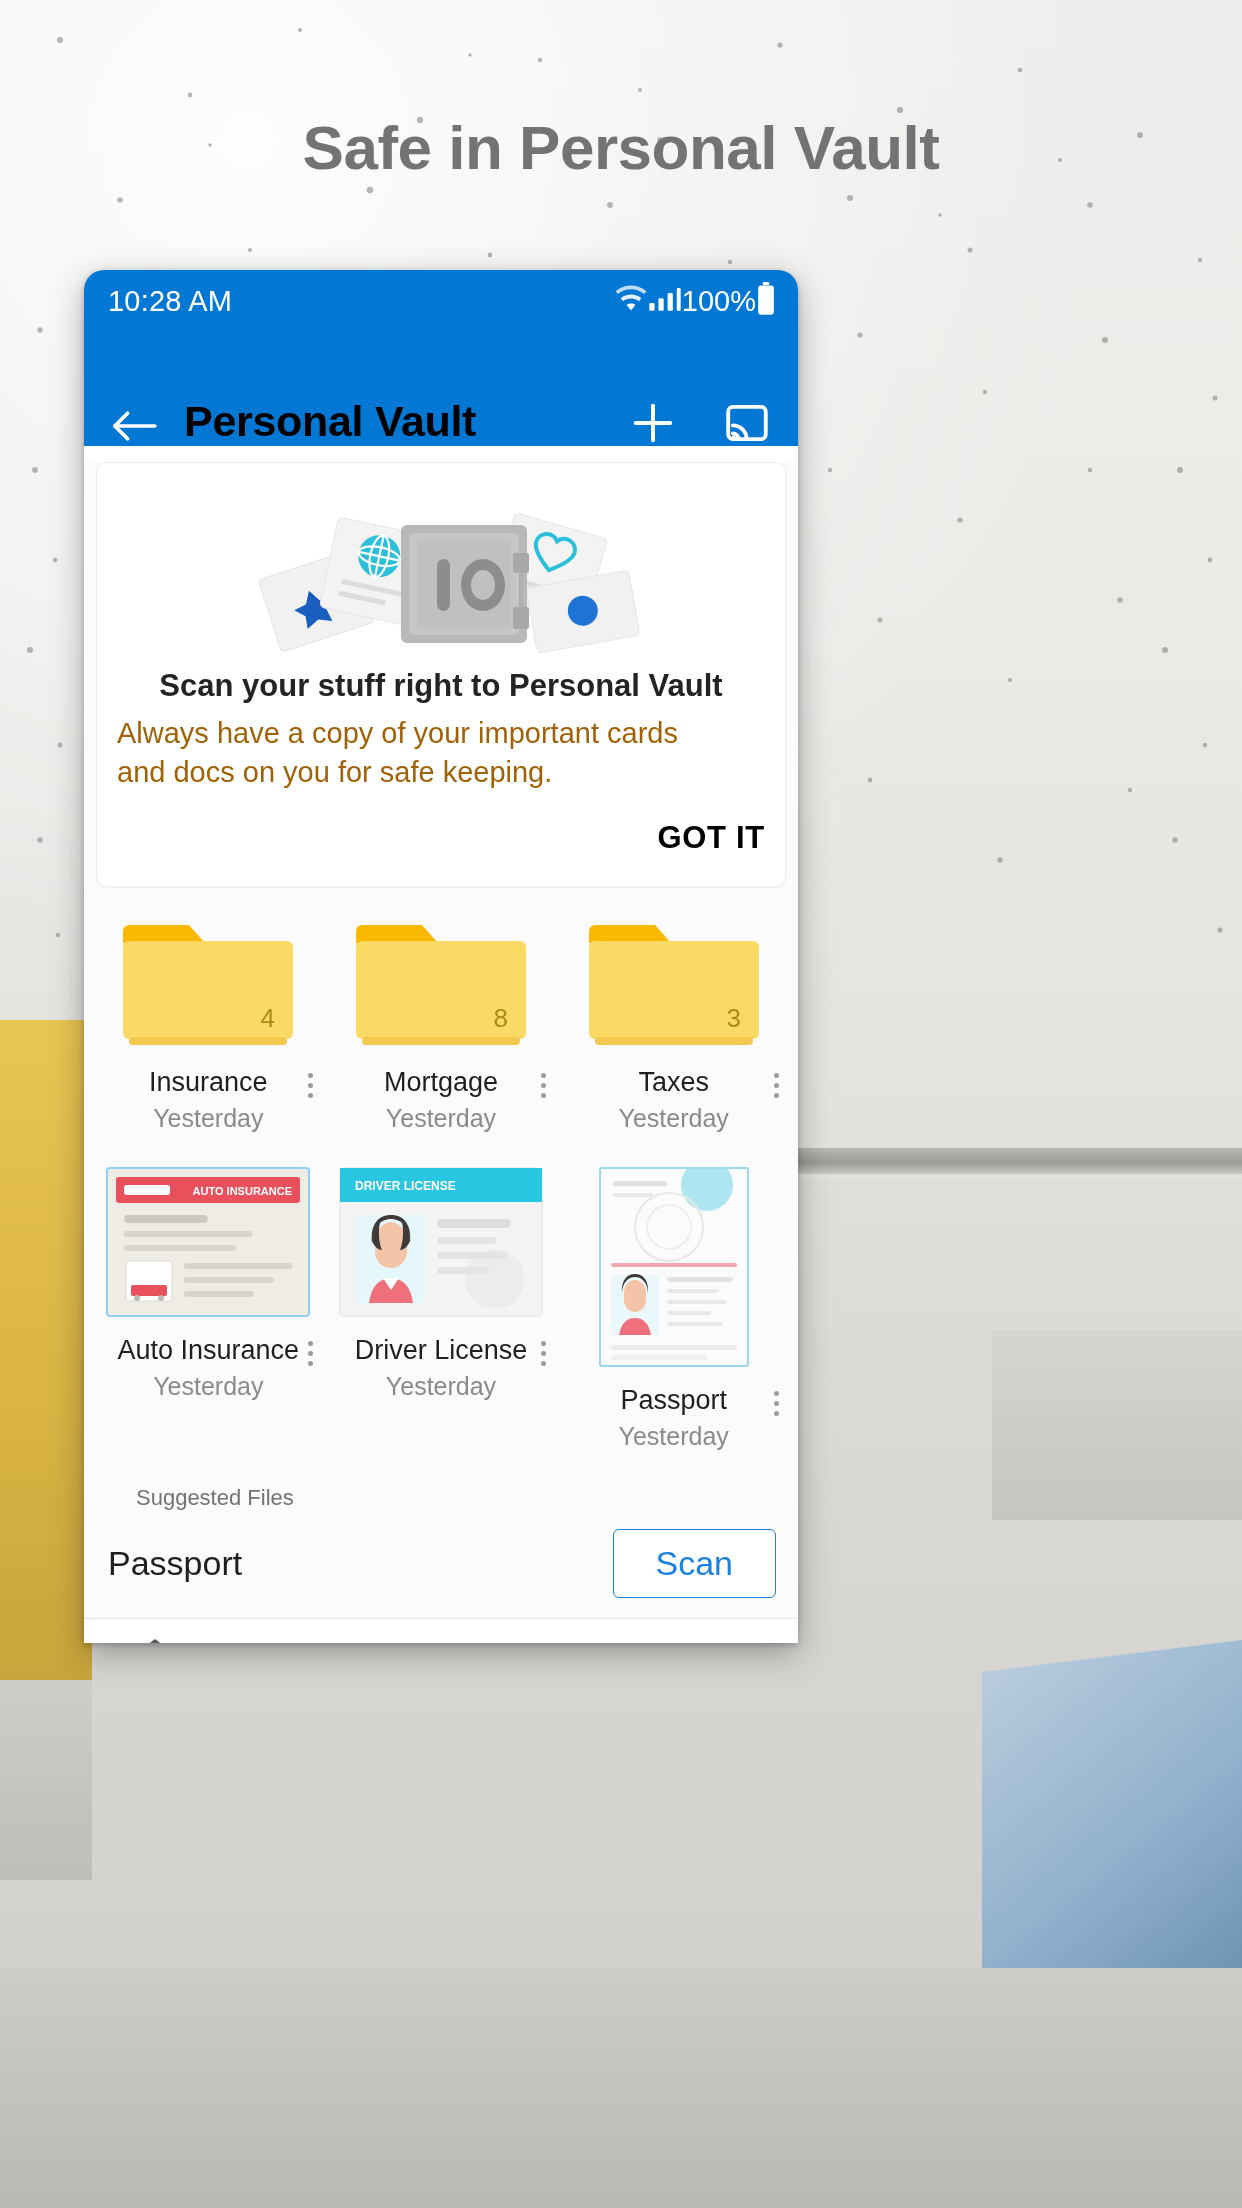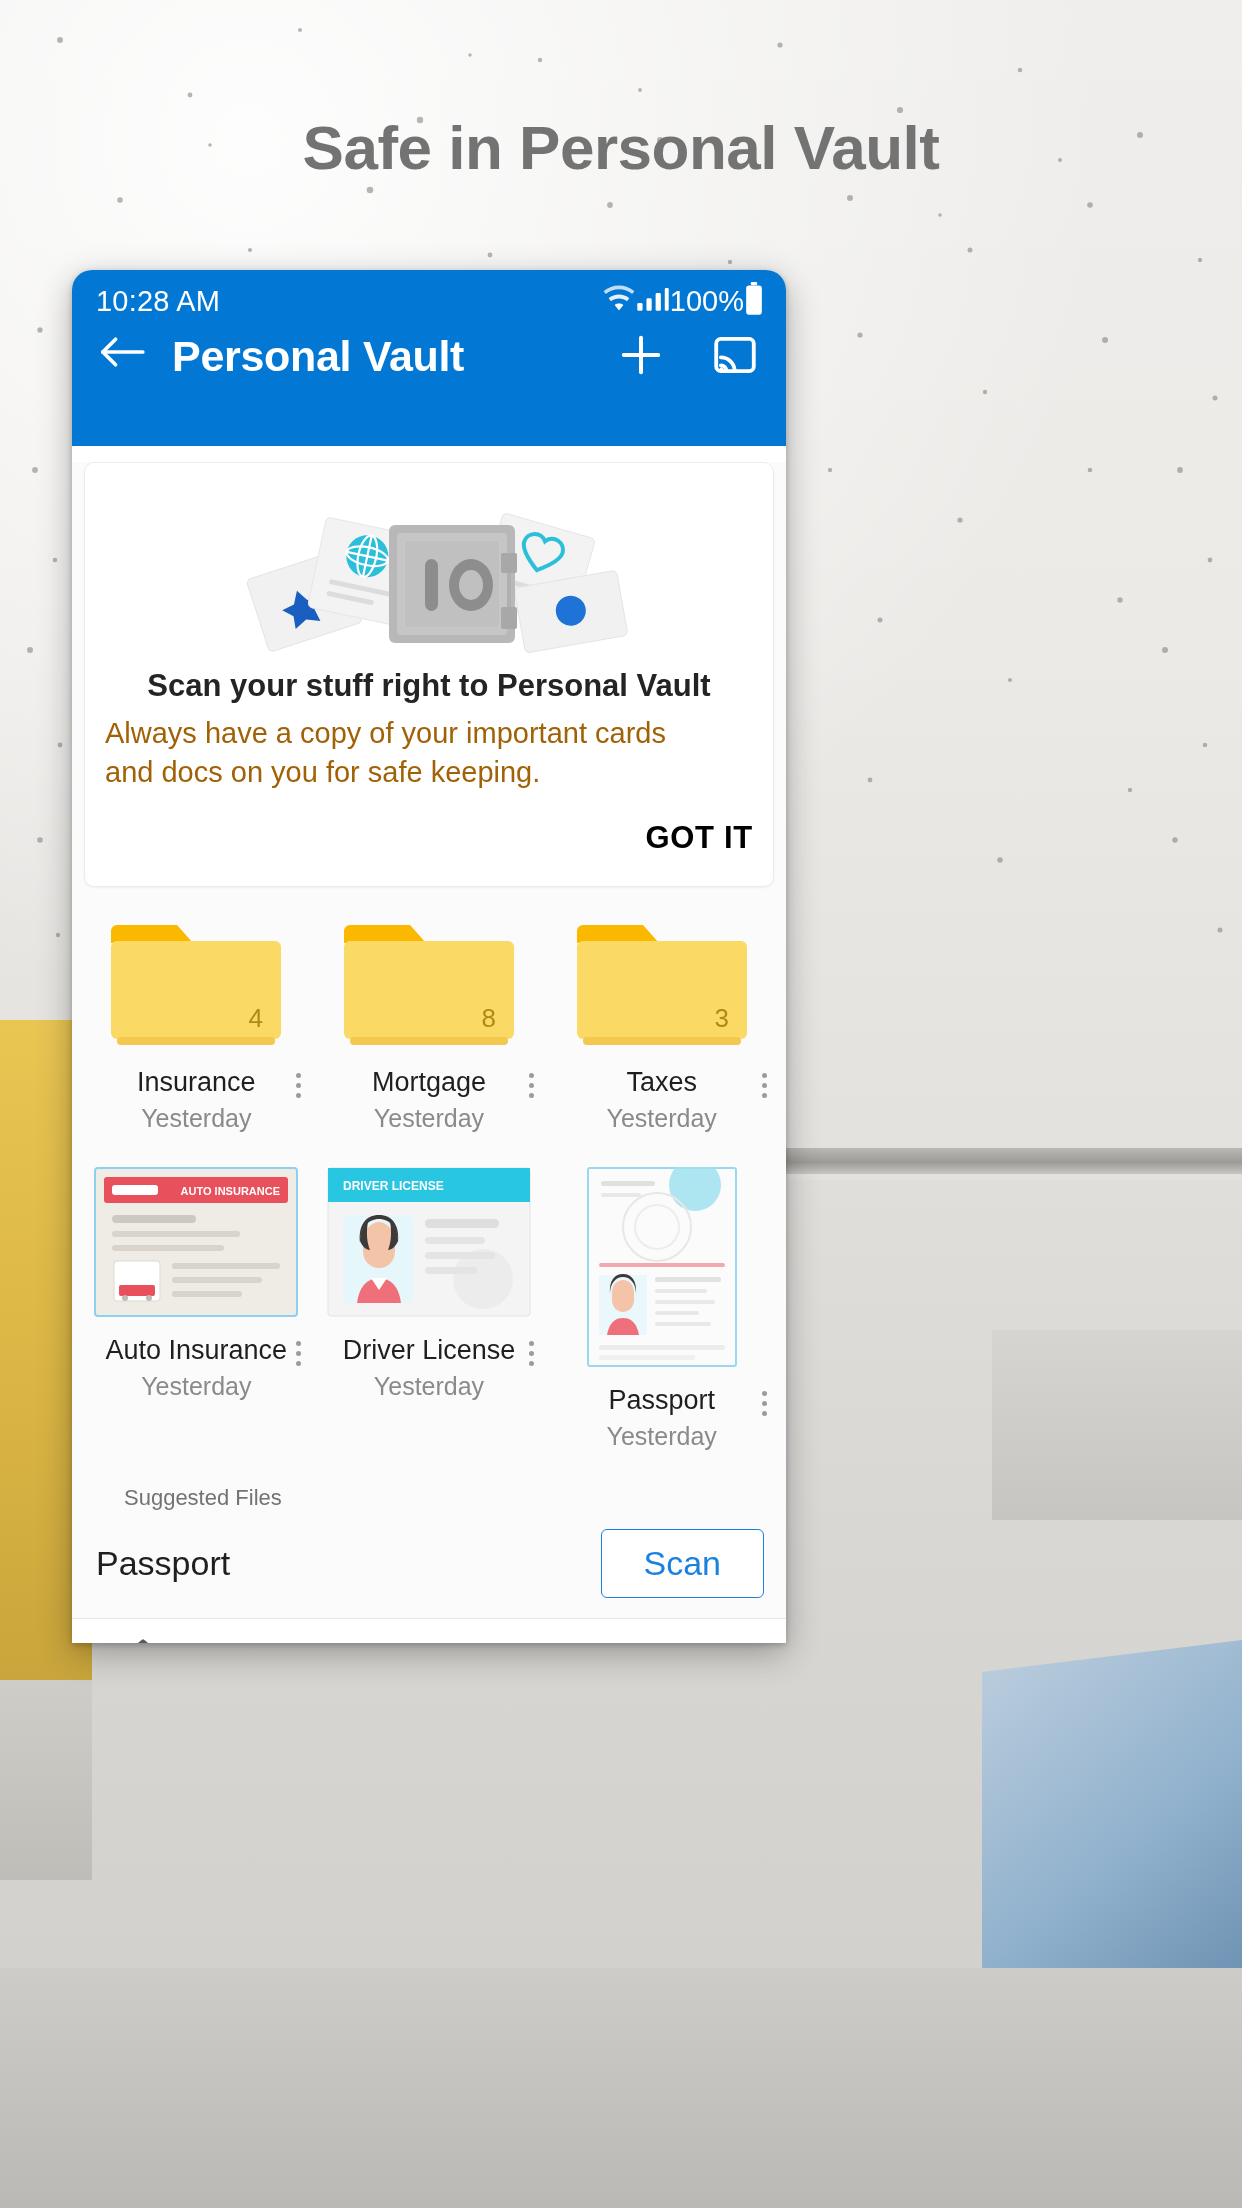--- a/index.html
+++ b/index.html
@@ -55,43 +55,43 @@
     position: absolute; top: 112px; left: 0; right: 0;
     text-align: center;
     font-size: 62px; font-weight: bold;
     color: #737373;
     letter-spacing: -0.5px;
   }
 
   
   .phone {
     position: absolute;
-    left: 72px; top: 270px;
+    left: 84px; top: 270px;
     width: 714px; height: 1373px;
     border-radius: 20px 20px 0 0;
     background: #ffffff;
     overflow: hidden;
     box-shadow: 0 10px 34px rgba(0,0,0,.30), 0 2px 6px rgba(0,0,0,.22);
   }
 
   
   .statusbar {
     height: 62px; background: #0277d4;
     display: flex; align-items: center; justify-content: space-between;
     padding: 0 22px 0 24px; color: #ffffff;
   }
   .status-time { font-size: 29px; letter-spacing: .2px; }
   .status-right { display: flex; align-items: center; gap: 0; }
   .status-pct { font-size: 29px; }
 
   
   .appbar {
     height: 114px; background: #0277d4;
-    display: flex; align-items: flex-start; padding: 0 28px 0 26px;
-    color: #ffffff;
+    display: flex; align-items: flex-end; padding: 0 28px 0 26px;
+    color: #000000;
   }
   .appbar-title {
     font-size: 43px; font-weight: bold; margin-left: 26px; flex: 1;
     letter-spacing: -.3px;
   }
   .appbar-icon { display: flex; align-items: center; justify-content: center; }
   .appbar-icon + .appbar-icon { margin-left: 48px; }
 
   
   .content { background: #fbfbfb; height: 100%; }

